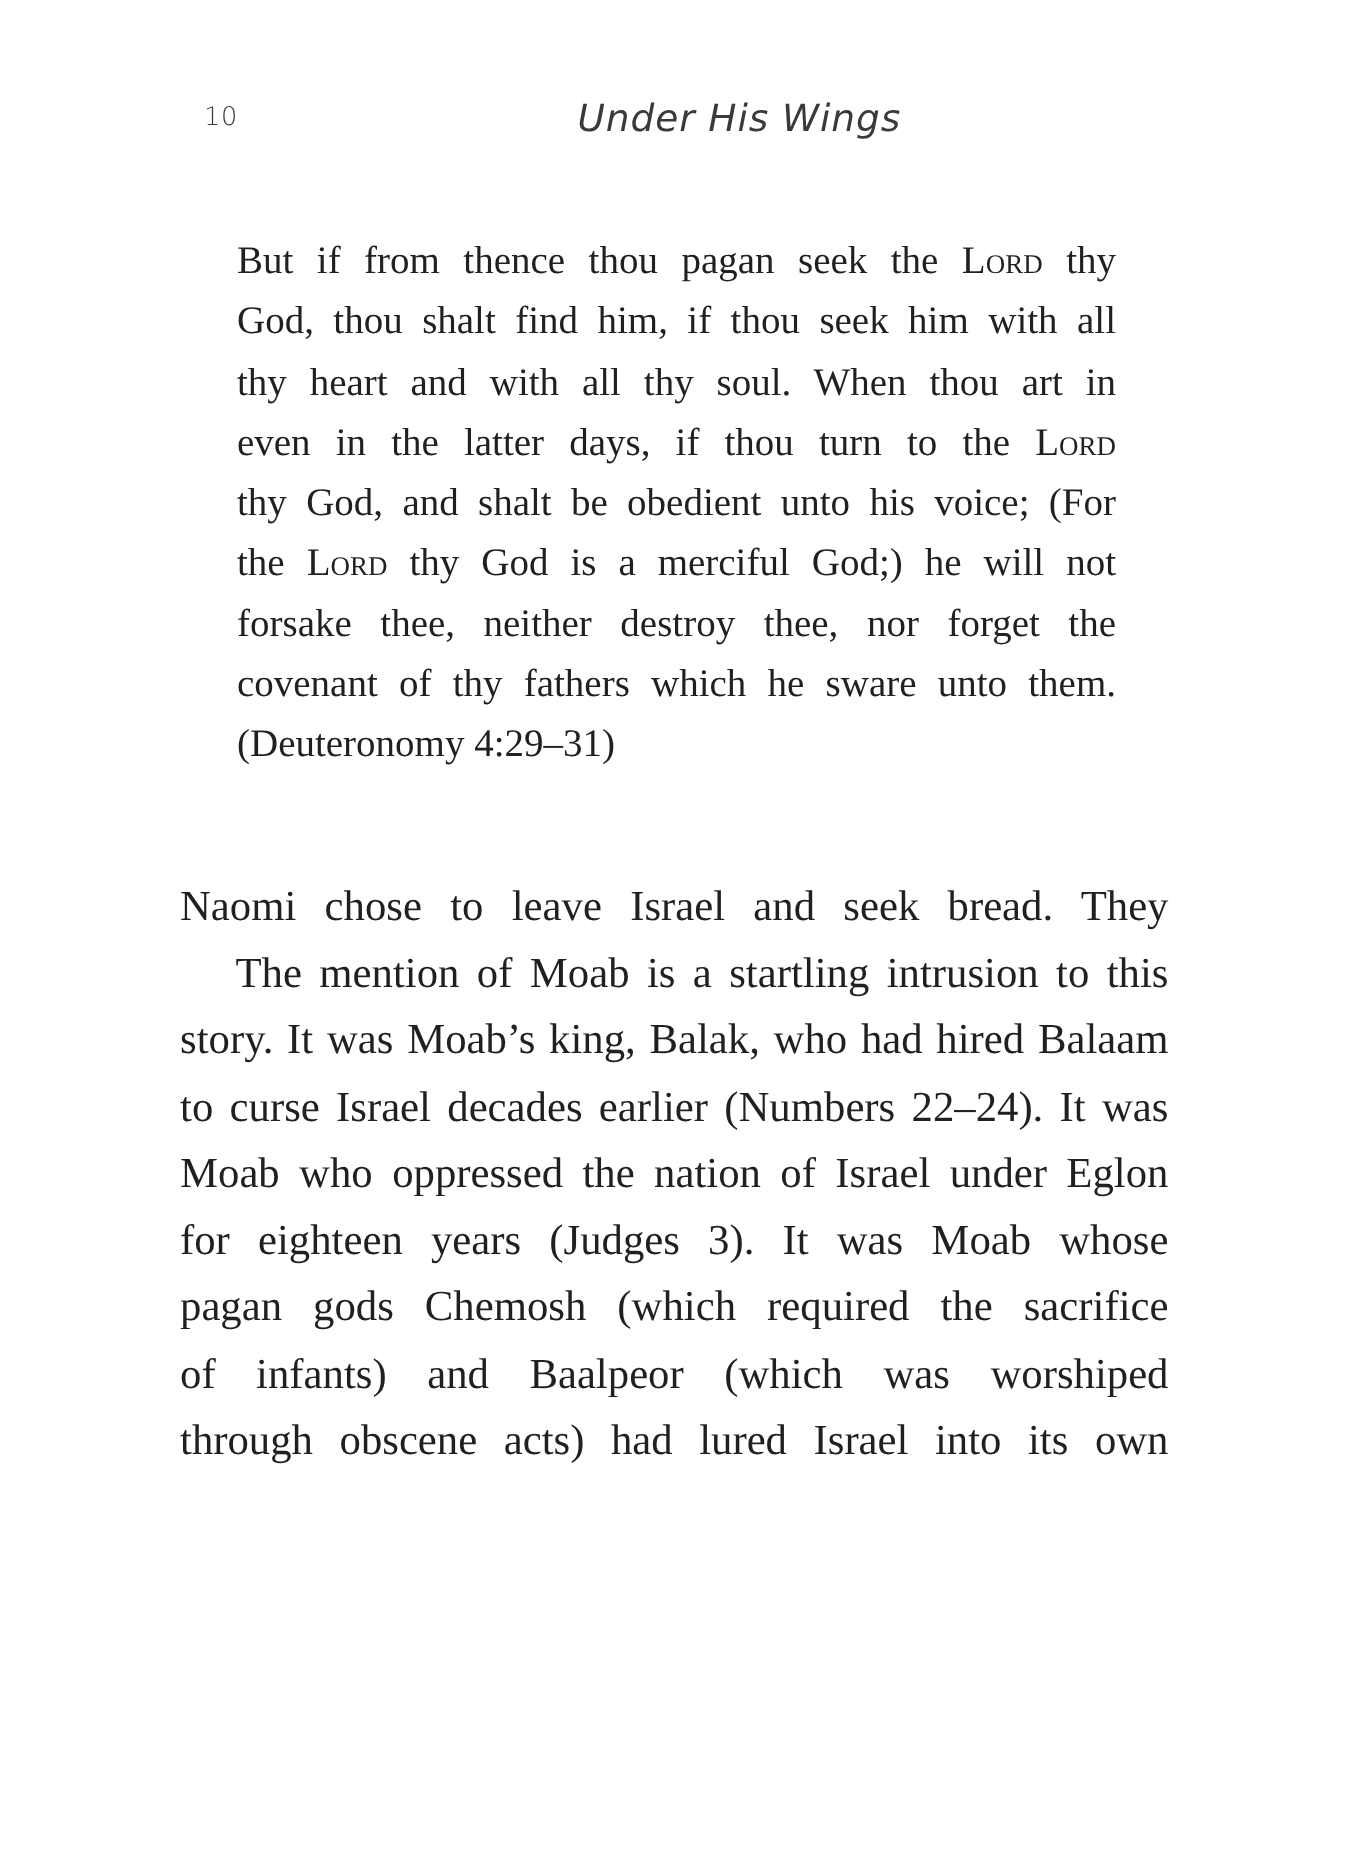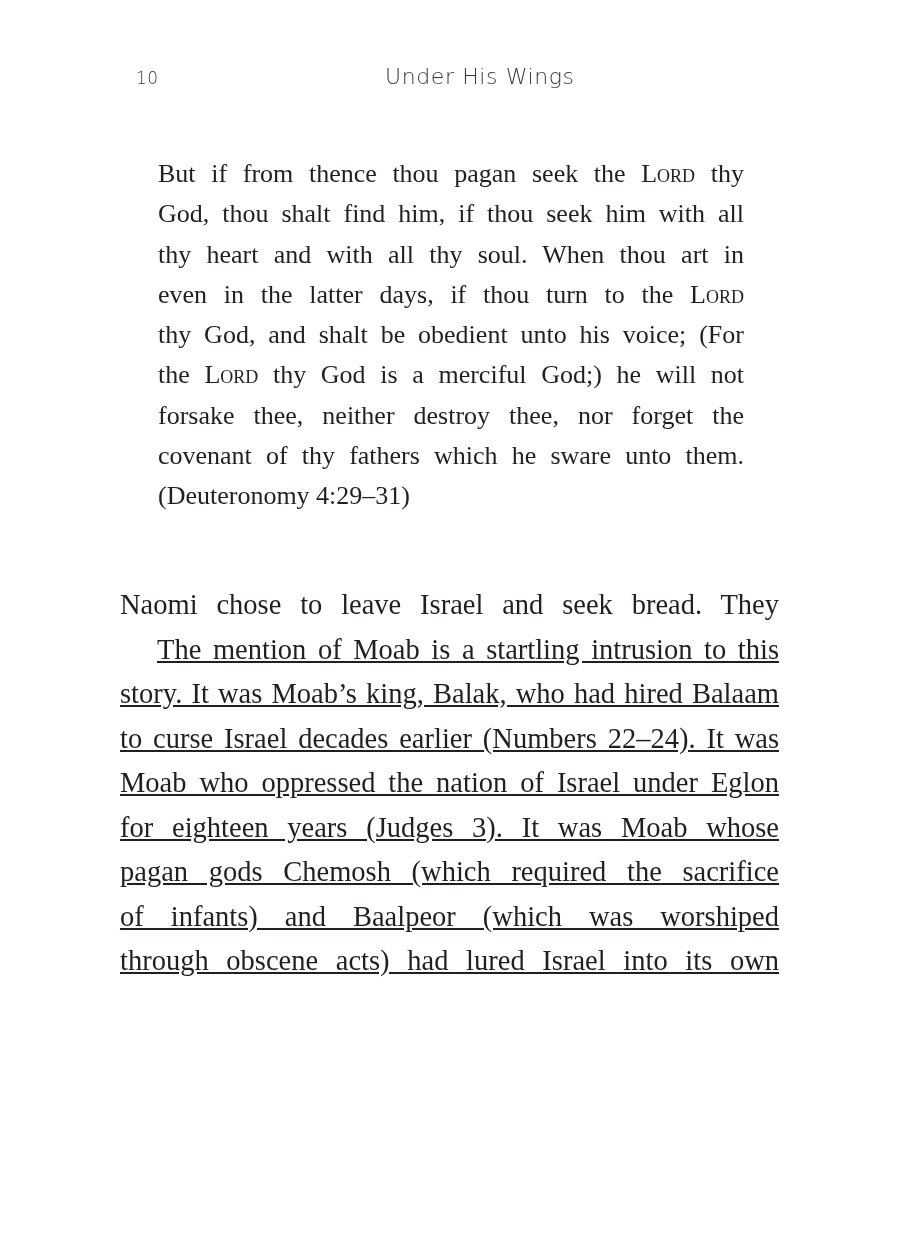--- a/index.html
+++ b/index.html
@@ -28,22 +28,23 @@
       position: absolute;
       left: 121px;
       top: 6px;
       font-size: 17px;
       letter-spacing: 0.5px;
     }
     .book-title {
       position: absolute;
       left: 370px;
       top: 2px;
-      font-size: 22px;
+      font-size: 25px;
       letter-spacing: 0.6px;
+      font-style: italic;
     }
     .extract {
       position: absolute;
       left: 158px;
       top: 154px;
       width: 586px;
       font-family: "Liberation Serif", "DejaVu Serif", serif;
       font-size: 26px;
       line-height: 40.3px;
     }
@@ -69,21 +70,20 @@
       text-align-last: left;
     }
     .indent {
       padding-left: 37px;
     }
     .sc {
       font-variant: small-caps;
     }
     .para + .para {
       margin-top: 0;
-      text-decoration: underline;
     }
   </style>
 </head>
 <body>
 
 <div class="running-head">
   <span class="page-number">10</span>
   <span class="book-title">Under His Wings</span>
 </div>
 

